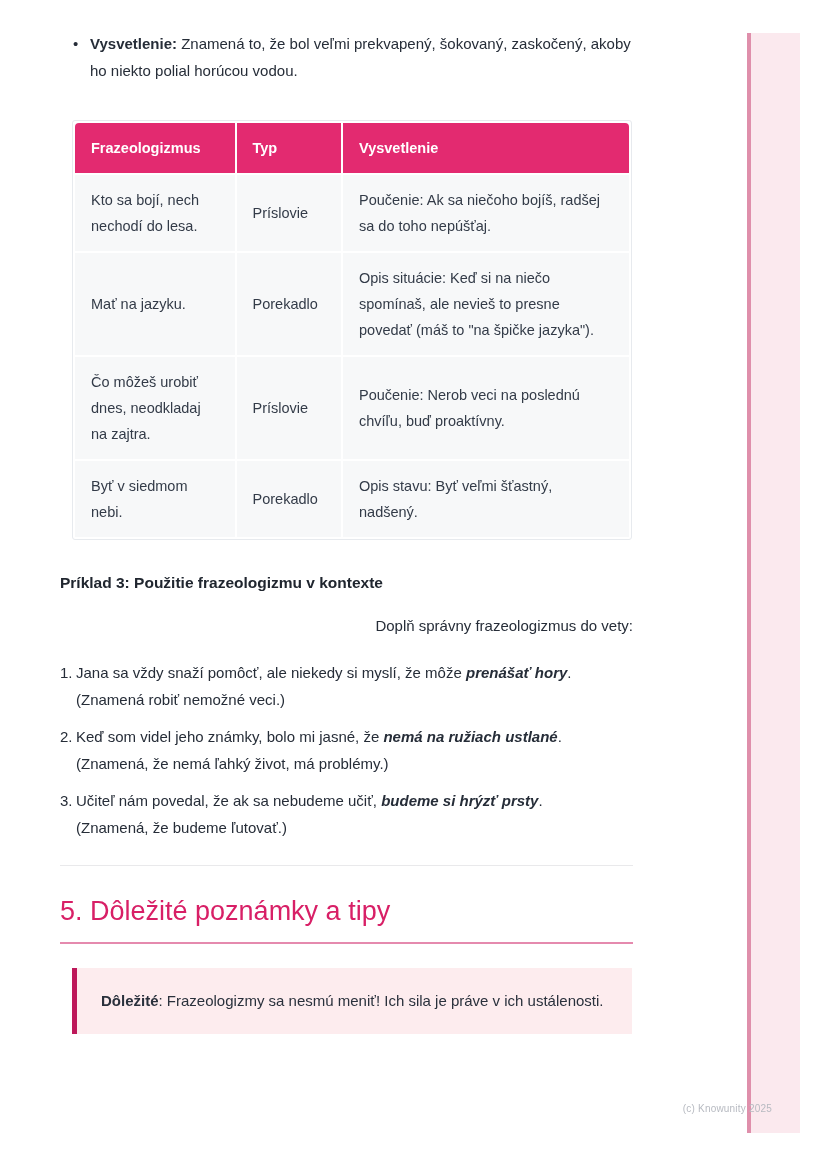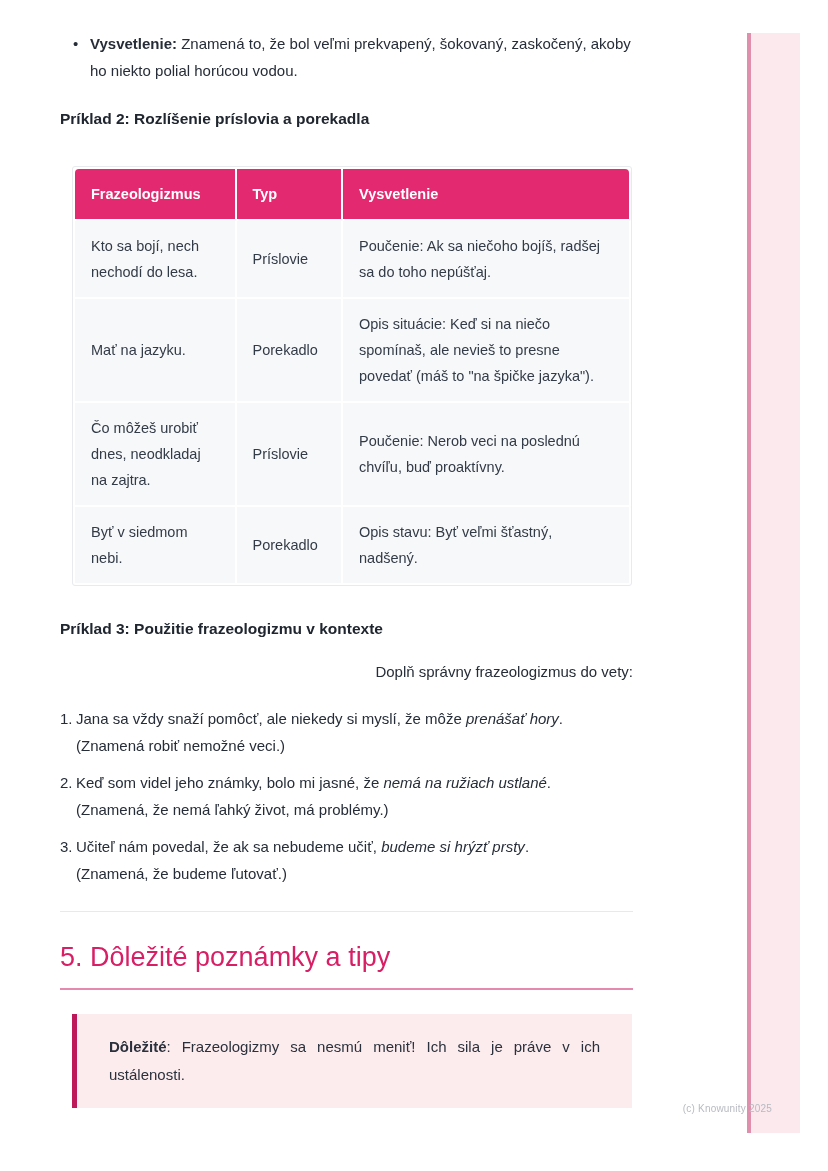--- a/index.html
+++ b/index.html
@@ -65,39 +65,39 @@
   .col-vysvetlenie{width:52%;}
   .intro-line{margin:18px 0 0 0;font-size:15px;line-height:27px;text-align:right;}
   .num-list{margin-top:20px;}
   .num-item{
     display:flex;
     margin-top:10px;
     font-size:15px;line-height:27px;
   }
   .num-marker{flex:0 0 16px;width:16px;}
   .num-body{flex:1;}
-  .num-body .ital{font-style:italic;}
+  .num-body .ital{font-style:italic;font-weight:bold;}
   .num-note{display:block;}
   .divider{
     margin:24px 0 0 0;border:none;
     border-top:1px solid #e9e9eb;height:0;
   }
   .big-heading{
     margin:28px 0 0 0;
     padding-bottom:14px;
     font-size:27px;font-weight:400;line-height:34px;
     color:var(--heading-pink,#d81f66);
     border-bottom:2px solid var(--underline-pink,#e58aae);
   }
   .callout{
     margin:24px 0 0 12px;
     width:560px;box-sizing:border-box;
     background:var(--callout-bg,#fdecee);
     border-left:5px solid var(--callout-border,#bd185a);
-    padding:19px 32px;
+    padding:19px 24px;
     font-size:15px;line-height:28px;
     text-align:justify;color:#2a313c;
   }
   .callout b{font-weight:700;}
   .watermark{
     position:absolute;right:56px;top:1103px;z-index:4;
     font-size:10px;color:#b7bac1;letter-spacing:0.2px;
   }
 </style>
 </head>
@@ -108,21 +108,20 @@
   <div class="stripe-band"></div>
   <div class="stripe-line"></div>
 
   <div class="content">
 
     <div class="bullet-item">
       <span class="bullet-marker">•</span>
       <span class="bullet-text"><b>Vysvetlenie:</b> <span>Znamená to, že bol veľmi prekvapený, šokovaný, zaskočený, akoby ho niekto polial horúcou vodou.</span></span>
     </div>
 
-    <h3 class="sub-heading">Príklad 2: Rozlíšenie príslovia a porekadla</h3>
 
     <div class="table-wrap">
       <table class="phras">
         <colgroup>
           <col class="col-frazeologizmus">
             <col class="col-typ">
             <col class="col-vysvetlenie">
         </colgroup>
         <thead>
           <tr>

